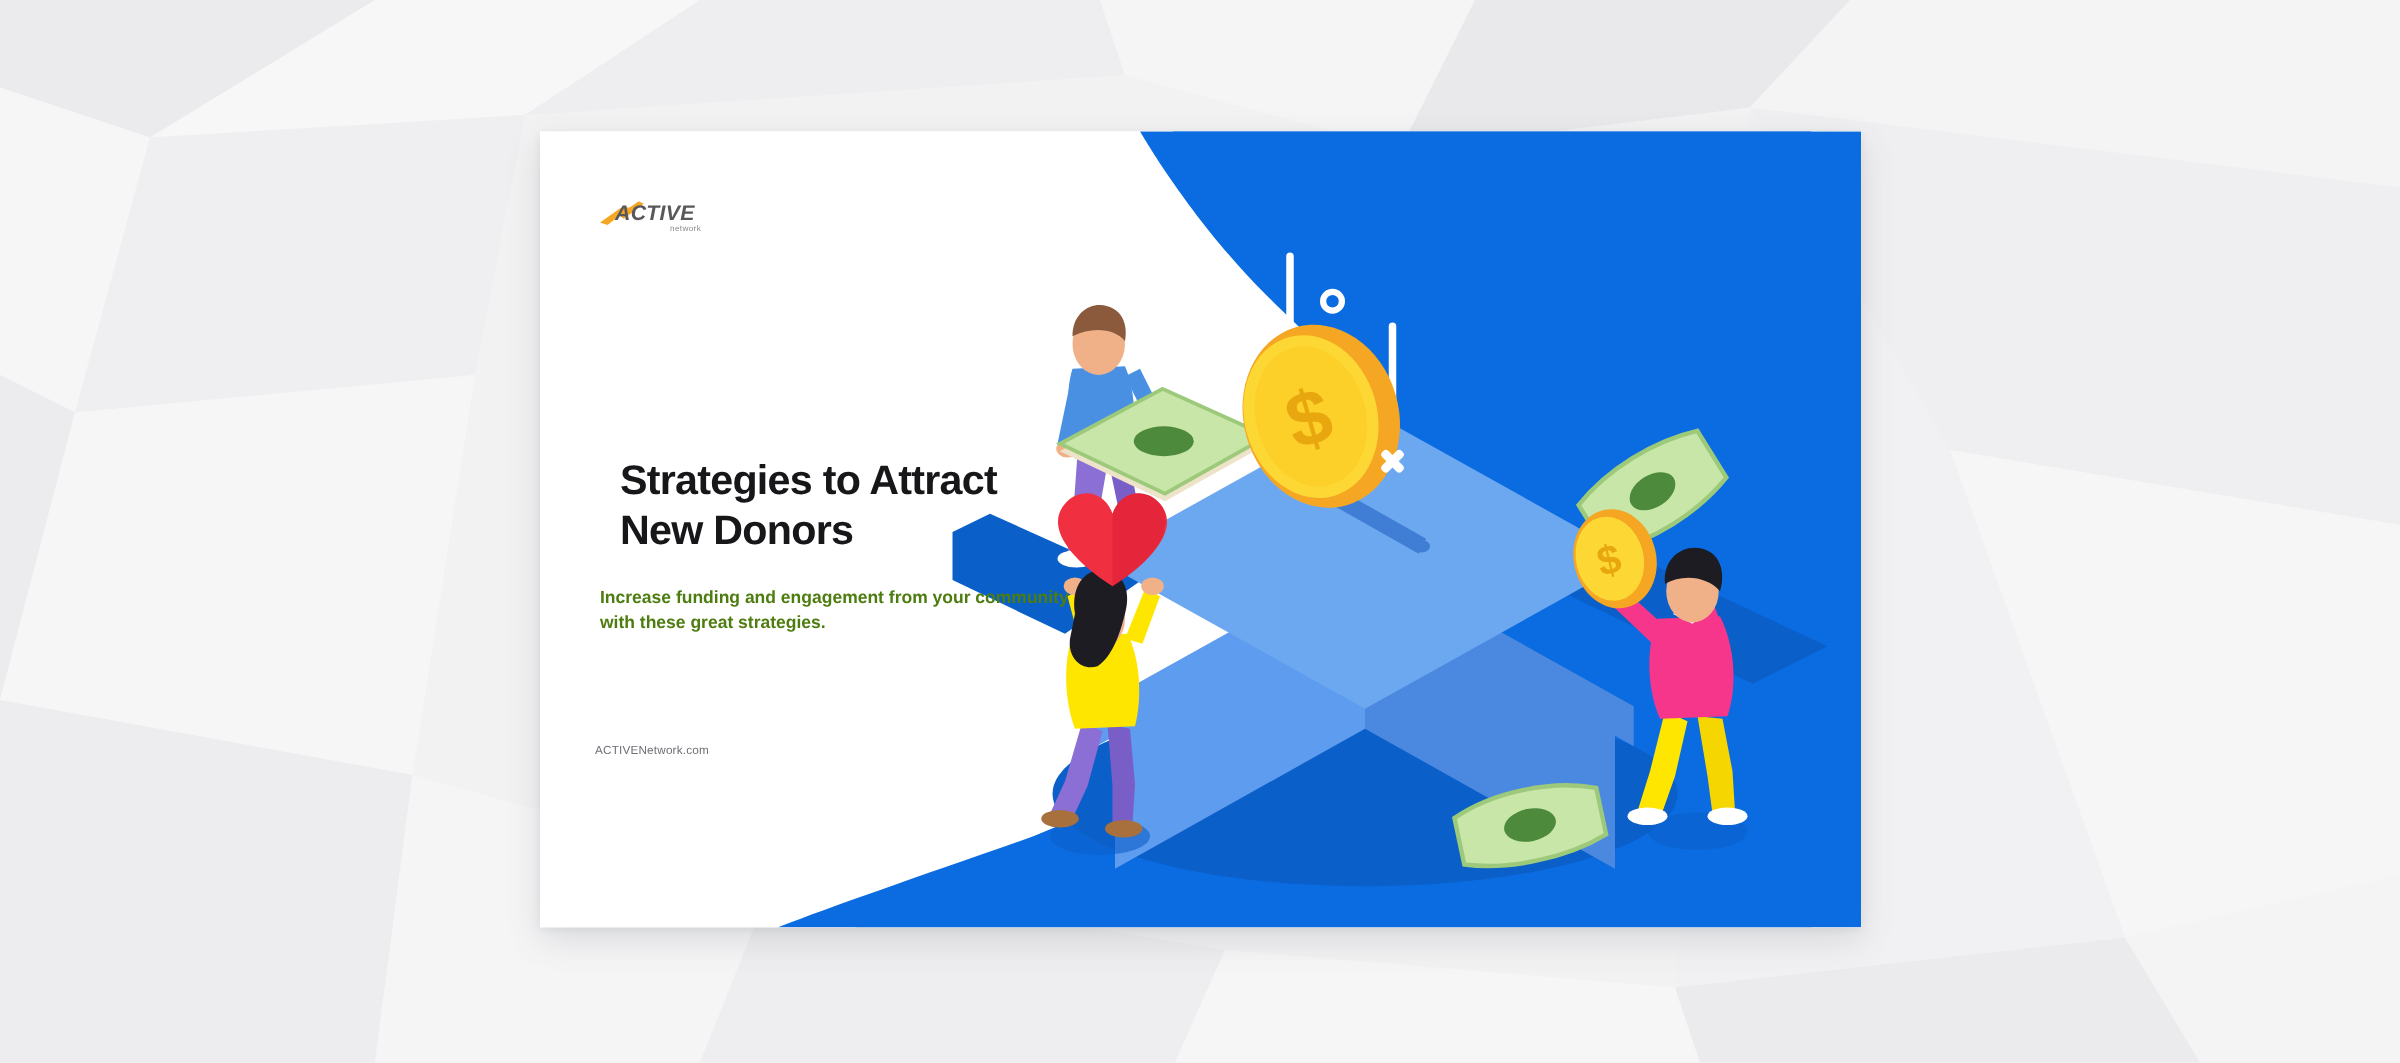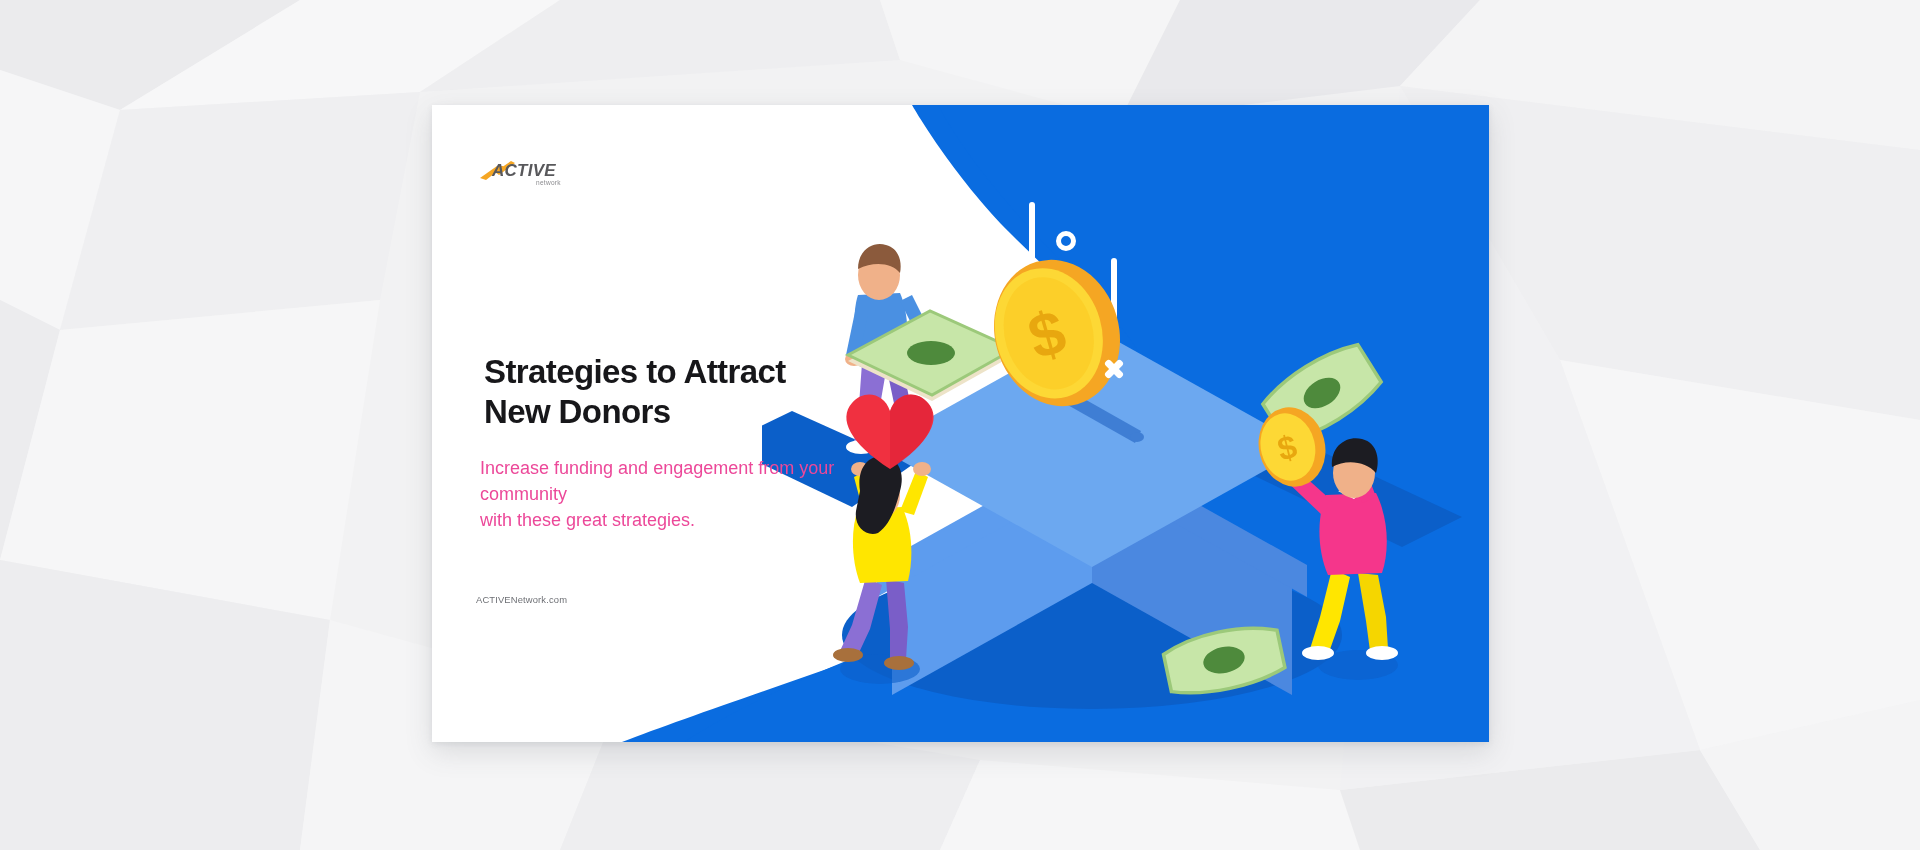--- a/index.html
+++ b/index.html
@@ -62,36 +62,36 @@
   }
 
   
   .text-block {
     position: absolute;
     left: 48px;
     top: 243px;
     width: 430px;
   }
   .cover-title {
-    margin: 4px;
+    margin: 16px;
     font-family: "Liberation Sans", sans-serif;
     font-size: 33px;
     line-height: 1.22;
     font-weight: bold;
     letter-spacing: -0.6px;
     color: #17171a;
     white-space: pre-line;
   }
   .cover-subtitle {
     margin: 22px 0 0 0;
     font-family: "Liberation Sans", sans-serif;
-    font-size: 18px;
+    font-size: 14px;
     line-height: 1.45;
-    font-weight: normal;
-    color: #ec4899;
+    font-weight: bold;
+    color: #4d7c0f;
     white-space: pre-line;
   }
 
   
   .cover-footer {
     position: absolute;
     left: 44px;
     top: 489px;
     font-family: "Liberation Sans", sans-serif;
     font-size: 9.4px;

